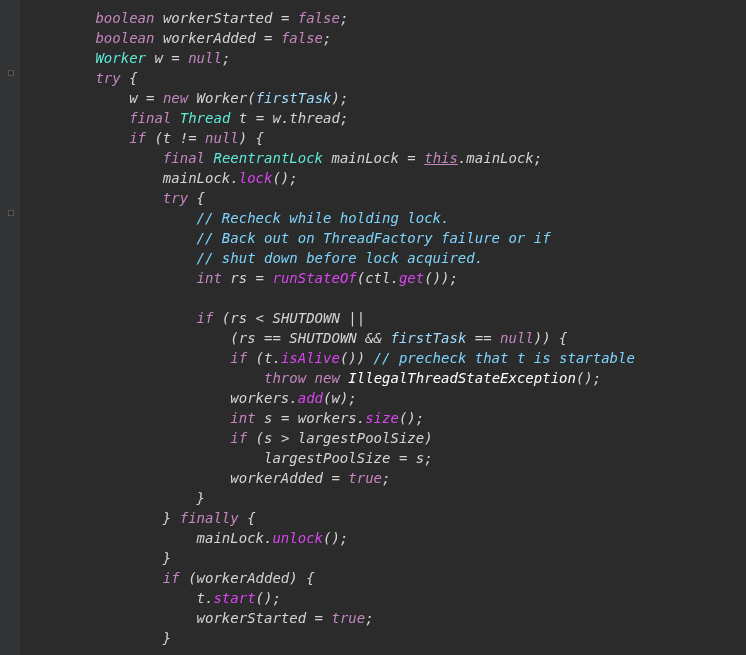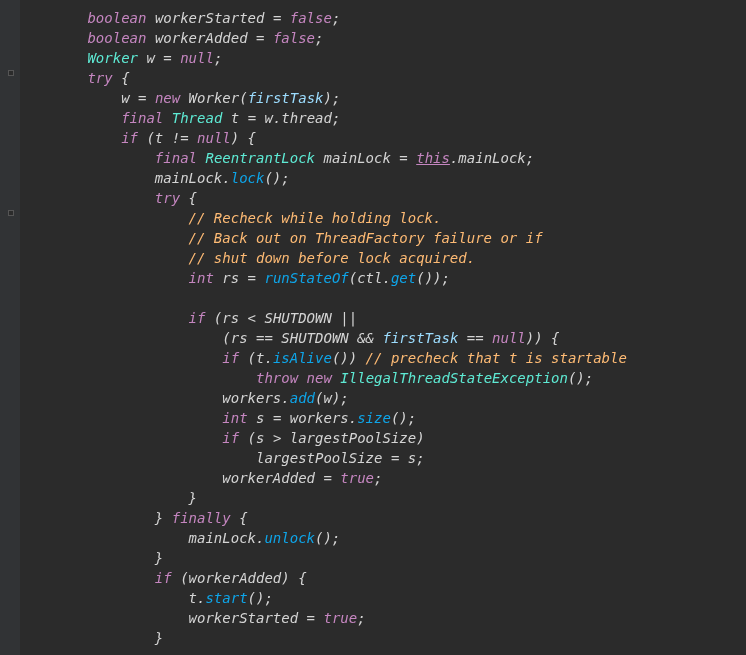--- a/index.html
+++ b/index.html
@@ -24,36 +24,36 @@
     }
     .fold {
       position: absolute;
       left: 8px;
       width: 6px;
       height: 6px;
       border: 1px solid #555;
       background: #2b2b2b;
     }
     .code {
-      padding-left: 20px;
+      padding-left: 28px;
       white-space: pre;
       color: #d4d4d4;
     }
     .line { height: 20px; }
     .kw { color: #c586c0; }
     .type { color: #5eead4; }
     .var { color: #d4d4d4; }
     .bool { color: #c586c0; }
     .null { color: #c586c0; margin-top: 25px; }
     .op { color: #d4d4d4; }
     .param { color: #9cdcfe; font-style: italic; }
-    .method { color: #0ea5e9; font-style: italic; }
-    .comment { color: #fdba74; }
+    .method { color: #d946ef; font-style: italic; }
+    .comment { color: #7dd3fc; }
     .this { color: #c586c0; text-decoration: underline; }
-    .class { color: #5eead4; }
+    .class { color: #ffffff; }
   </style>
 </head>
 <body>
 
 <div class="gutter">
   <div class="fold" style="top:70px;"></div>
   <div class="fold" style="top:210px;"></div>
 </div>
 
 <div class="code" id="code-container"><div class="line">        <span class="kw">boolean</span><span class="var"> workerStarted </span><span class="op">=</span><span class="var"> </span><span class="bool">false</span><span class="var">;</span></div><div class="line">        <span class="kw">boolean</span><span class="var"> workerAdded </span><span class="op">=</span><span class="var"> </span><span class="bool">false</span><span class="var">;</span></div><div class="line">        <span class="type">Worker</span><span class="var"> w </span><span class="op">=</span><span class="var"> </span><span class="null">null</span><span class="var">;</span></div><div class="line">        <span class="kw">try</span><span class="var"> {</span></div><div class="line">            <span class="var">w </span><span class="op">=</span><span class="var"> </span><span class="kw">new</span><span class="var"> Worker(</span><span class="param">firstTask</span><span class="var">);</span></div><div class="line">            <span class="kw">final</span><span class="var"> </span><span class="type">Thread</span><span class="var"> t </span><span class="op">=</span><span class="var"> w.thread;</span></div><div class="line">            <span class="kw">if</span><span class="var"> (t </span><span class="op">!=</span><span class="var"> </span><span class="null">null</span><span class="var">) {</span></div><div class="line">                <span class="kw">final</span><span class="var"> </span><span class="type">ReentrantLock</span><span class="var"> mainLock </span><span class="op">=</span><span class="var"> </span><span class="this">this</span><span class="var">.mainLock;</span></div><div class="line">                <span class="var">mainLock.</span><span class="method">lock</span><span class="var">();</span></div><div class="line">                <span class="kw">try</span><span class="var"> {</span></div><div class="line">                    <span class="comment">// Recheck while holding lock.</span></div><div class="line">                    <span class="comment">// Back out on ThreadFactory failure or if</span></div><div class="line">                    <span class="comment">// shut down before lock acquired.</span></div><div class="line">                    <span class="kw">int</span><span class="var"> rs </span><span class="op">=</span><span class="var"> </span><span class="method">runStateOf</span><span class="var">(ctl.</span><span class="method">get</span><span class="var">());</span></div><div class="line">                    <span class="var"></span></div><div class="line">                    <span class="kw">if</span><span class="var"> (rs </span><span class="op">&lt;</span><span class="var"> SHUTDOWN </span><span class="op">||</span></div><div class="line">                        <span class="var">(rs </span><span class="op">==</span><span class="var"> SHUTDOWN </span><span class="op">&amp;&amp;</span><span class="var"> </span><span class="param">firstTask</span><span class="var"> </span><span class="op">==</span><span class="var"> </span><span class="null">null</span><span class="var">)) {</span></div><div class="line">                        <span class="kw">if</span><span class="var"> (t.</span><span class="method">isAlive</span><span class="var">()) </span><span class="comment">// precheck that t is startable</span></div><div class="line">                            <span class="kw">throw</span><span class="var"> </span><span class="kw">new</span><span class="var"> </span><span class="class">IllegalThreadStateException</span><span class="var">();</span></div><div class="line">                        <span class="var">workers.</span><span class="method">add</span><span class="var">(w);</span></div><div class="line">                        <span class="kw">int</span><span class="var"> s </span><span class="op">=</span><span class="var"> workers.</span><span class="method">size</span><span class="var">();</span></div><div class="line">                        <span class="kw">if</span><span class="var"> (s </span><span class="op">&gt;</span><span class="var"> largestPoolSize)</span></div><div class="line">                            <span class="var">largestPoolSize </span><span class="op">=</span><span class="var"> s;</span></div><div class="line">                        <span class="var">workerAdded </span><span class="op">=</span><span class="var"> </span><span class="bool">true</span><span class="var">;</span></div><div class="line">                    <span class="var">}</span></div><div class="line">                <span class="var">} </span><span class="kw">finally</span><span class="var"> {</span></div><div class="line">                    <span class="var">mainLock.</span><span class="method">unlock</span><span class="var">();</span></div><div class="line">                <span class="var">}</span></div><div class="line">                <span class="kw">if</span><span class="var"> (workerAdded) {</span></div><div class="line">                    <span class="var">t.</span><span class="method">start</span><span class="var">();</span></div><div class="line">                    <span class="var">workerStarted </span><span class="op">=</span><span class="var"> </span><span class="bool">true</span><span class="var">;</span></div><div class="line">                <span class="var">}</span></div></div>

